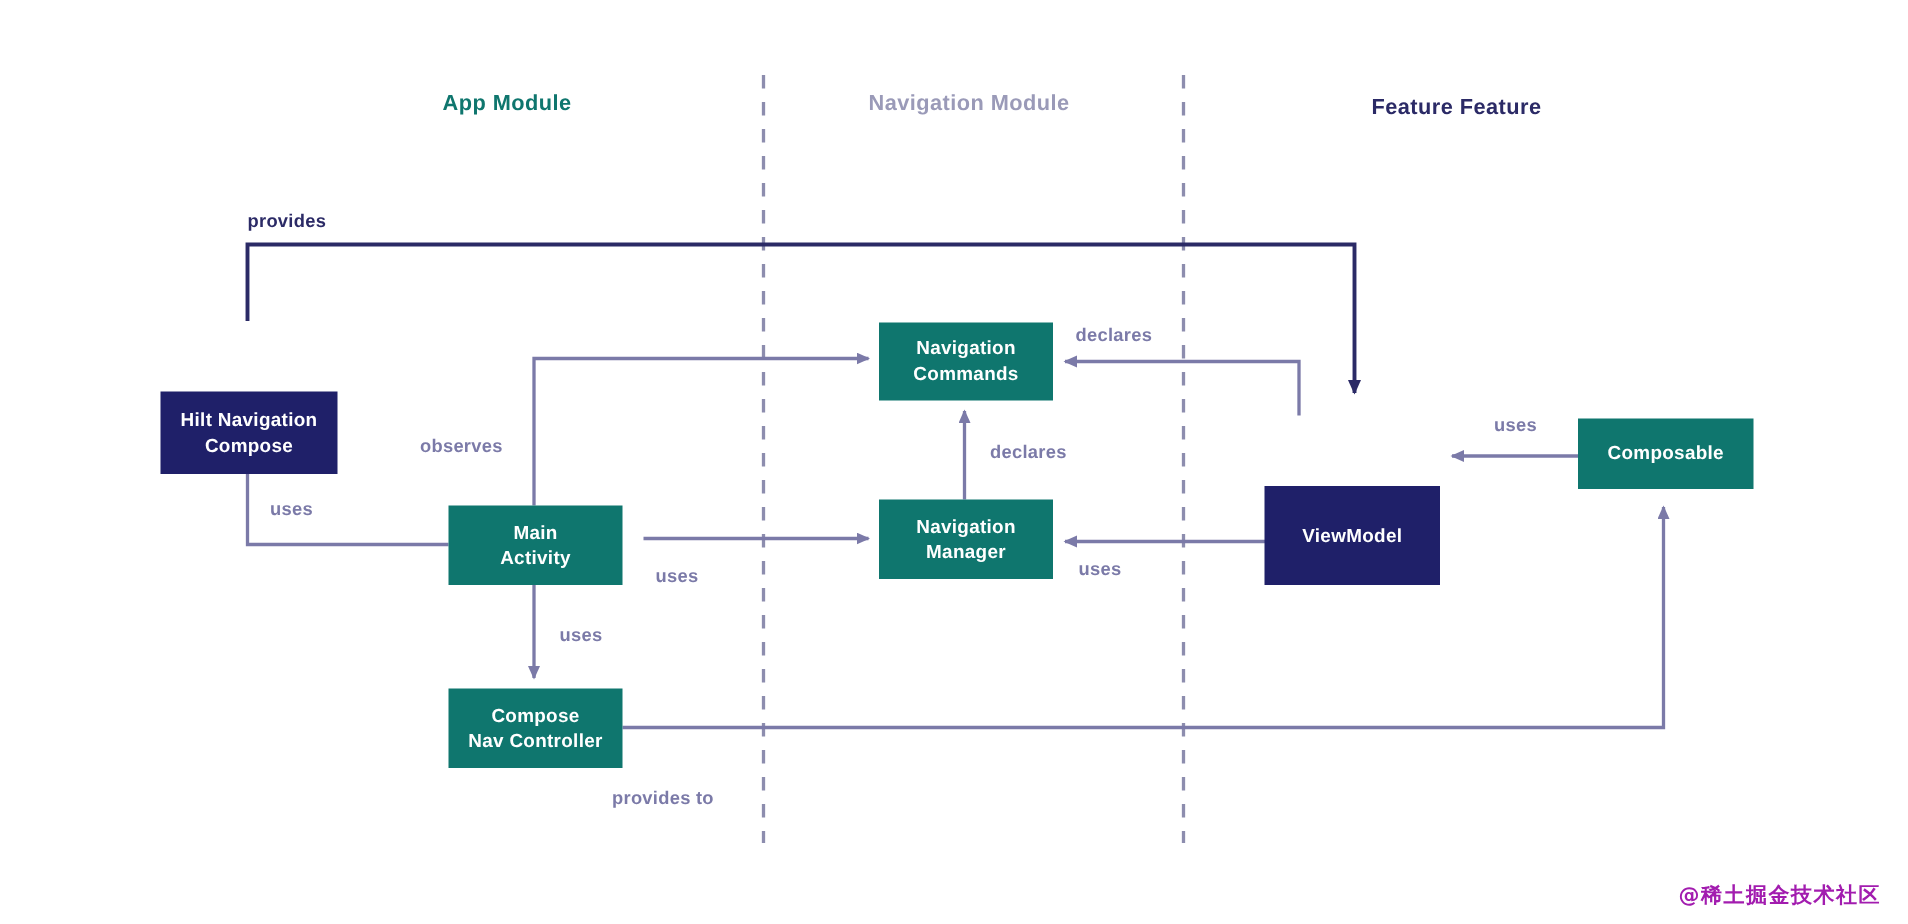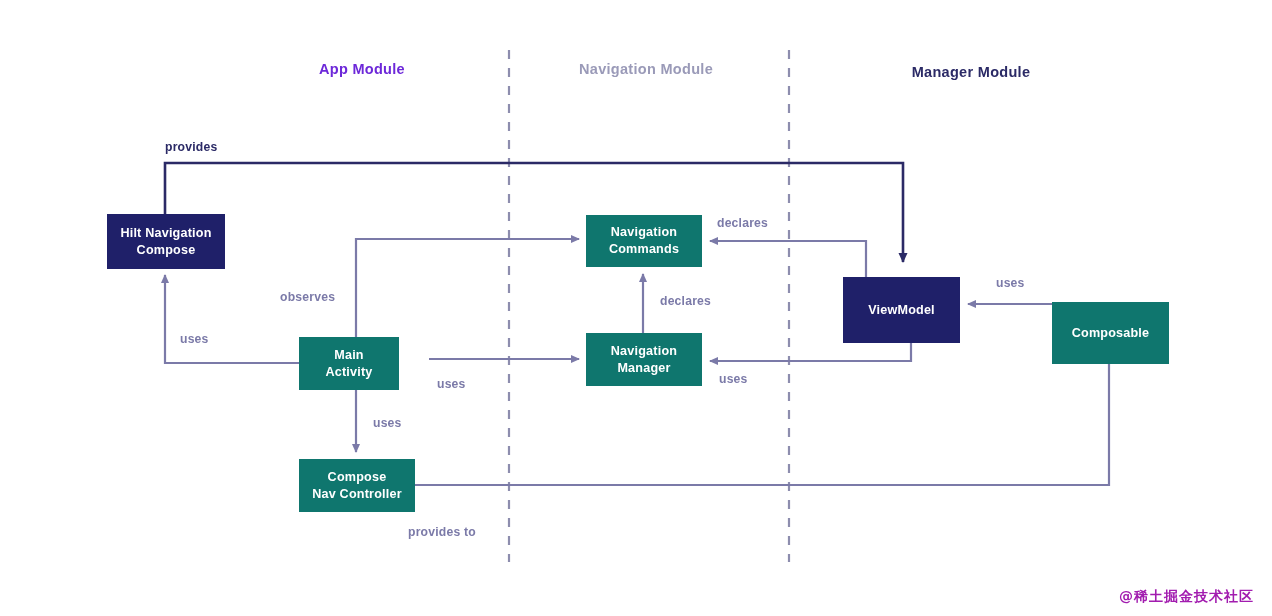--- a/index.html
+++ b/index.html
@@ -24,38 +24,38 @@
     height: 616px;
   }
   .lane-title {
     position: absolute;
     font-size: 14.5px;
     font-weight: bold;
     letter-spacing: 0.3px;
     white-space: nowrap;
     transform: translateX(-50%);
   }
-  .lane-app   { color: #6d28d9; margin-left: 24px; }
+  .lane-app   { color: #0f766e; }
   .lane-nav   { color: #9a9ab8; }
   .lane-feat  { color: #2b2a66; }
   .node {
     position: absolute;
     display: flex;
     align-items: center;
     justify-content: center;
     text-align: center;
     color: #ffffff;
     font-size: 12.6px;
     font-weight: bold;
     line-height: 1.35;
     letter-spacing: 0.2px;
     box-sizing: border-box;
     padding: 2px 4px;
   }
-  .node.dark   { background: #1f2069; }
+  .node.dark   { background: #1f2069; margin-top: 47px; }
   .node.purple { background: #0f766e; }
   .edge-label {
     position: absolute;
     font-size: 12.2px;
     font-weight: bold;
     letter-spacing: 0.2px;
     white-space: nowrap;
     color: #7b7aa8;
   }
   .edge-label.dark { color: #2b2a66; }
@@ -129,29 +129,29 @@
       <path d="M1052,304 L968,304" fill="none" stroke="#7b7aa8" stroke-width="2.2" marker-end="url(#ahPurple)"></path>
     </g>
 
     <g>
       <path d="M415,485 L1109,485 L1109,338" fill="none" stroke="#7b7aa8" stroke-width="2.2" marker-end="url(#ahPurple)"></path>
     </g>
   </svg>
 
   <div class="lane-title lane-app" style="left:338px; top:61px;">App Module</div>
   <div class="lane-title lane-nav" style="left:646px; top:61px;">Navigation Module</div>
-  <div class="lane-title lane-feat" style="left:971px; top:64px;">Manager Module</div>
+  <div class="lane-title lane-feat" style="left:971px; top:64px;">Feature Feature</div>
 
   <div class="node dark" style="left:107px; top:214px; width:118px; height:55px;">Hilt Navigation<br>Compose</div>
-  <div class="node purple" style="left:299px; top:337px; width:100px; height:53px;">Main<br>Activity</div>
+  <div class="node purple" style="left:299px; top:337px; width:116px; height:53px;">Main<br>Activity</div>
   <div class="node purple" style="left:299px; top:459px; width:116px; height:53px;">Compose<br>Nav Controller</div>
   <div class="node purple" style="left:586px; top:215px; width:116px; height:52px;">Navigation<br>Commands</div>
   <div class="node purple" style="left:586px; top:333px; width:116px; height:53px;">Navigation<br>Manager</div>
   <div class="node dark" style="left:843px; top:277px; width:117px; height:66px;">ViewModel</div>
-  <div class="node purple" style="left:1052px; top:279px; width:117px; height:62px;margin-top:23px;">Composable</div>
+  <div class="node purple" style="left:1052px; top:279px; width:117px; height:47px;">Composable</div>
 
   <div class="edge-label dark" style="left:165px; top:140px;">provides</div>
   <div class="edge-label" style="left:180px; top:332px;">uses</div>
   <div class="edge-label" style="left:280px; top:290px;">observes</div>
   <div class="edge-label" style="left:437px; top:377px;">uses</div>
   <div class="edge-label" style="left:373px; top:416px;">uses</div>
   <div class="edge-label" style="left:660px; top:294px;">declares</div>
   <div class="edge-label" style="left:717px; top:216px;">declares</div>
   <div class="edge-label" style="left:719px; top:372px;">uses</div>
   <div class="edge-label" style="left:996px; top:276px;">uses</div>

